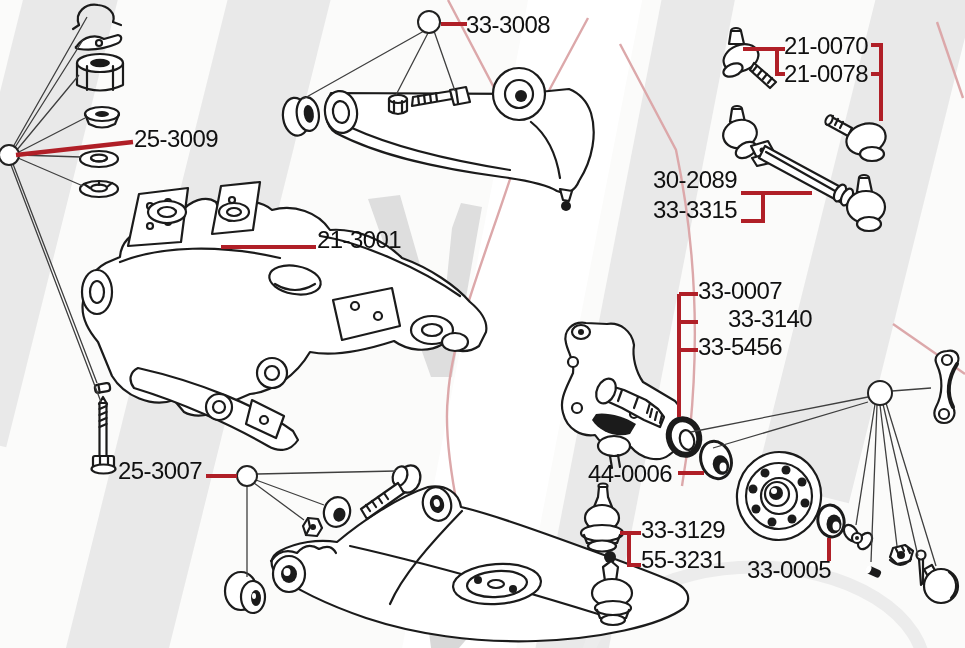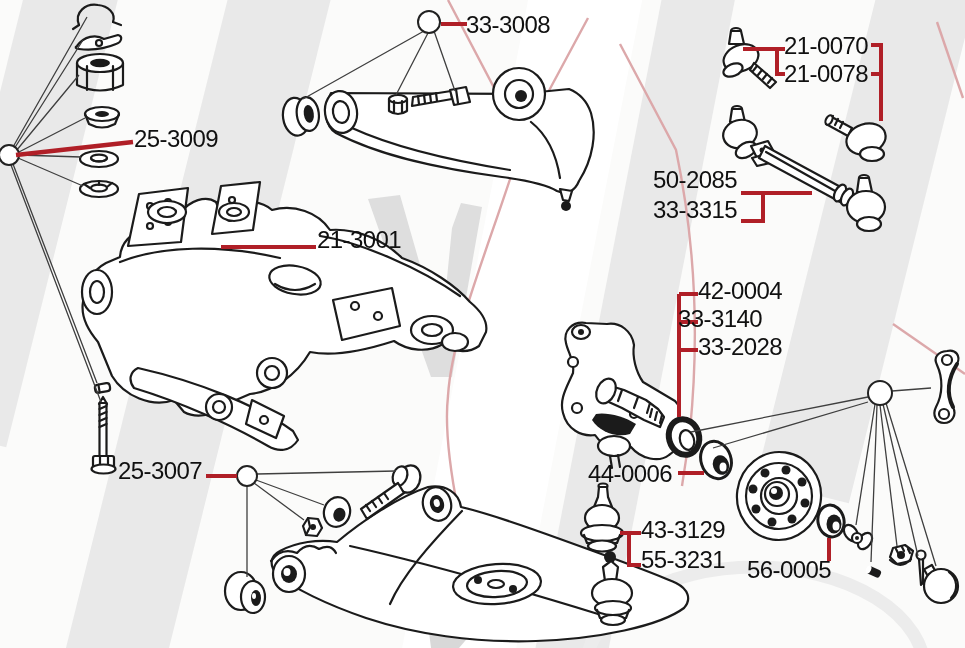--- a/index.html
+++ b/index.html
@@ -347,25 +347,25 @@
     <path d="M678,473 L704,473"></path>
     <path d="M620,533 L641,533 M629,533 L629,565 L641,565"></path>
     <path d="M829,538 L829,561"></path>
   </g>
 </svg>
 
 <div class="lbl" style="left:466px;top:12px">33-3008</div>
 <div class="lbl" style="left:784px;top:33px">21-0070</div>
 <div class="lbl" style="left:784px;top:61px">21-0078</div>
 <div class="lbl" style="left:134px;top:126px">25-3009</div>
-<div class="lbl" style="left:653px;top:167px">50-2085</div>
+<div class="lbl" style="left:653px;top:167px">30-2089</div>
 <div class="lbl" style="left:653px;top:197px">33-3315</div>
 <div class="lbl" style="left:317px;top:227px">21-3001</div>
-<div class="lbl" style="left:698px;top:278px">42-0004</div>
-<div class="lbl" style="left:678px;top:306px">33-3140</div>
-<div class="lbl" style="left:698px;top:334px">33-2028</div>
+<div class="lbl" style="left:698px;top:278px">33-0007</div>
+<div class="lbl" style="left:728px;top:306px">33-3140</div>
+<div class="lbl" style="left:698px;top:334px">33-5456</div>
 <div class="lbl" style="left:118px;top:458px">25-3007</div>
 <div class="lbl" style="left:588px;top:461px">44-0006</div>
-<div class="lbl" style="left:641px;top:517px">43-3129</div>
+<div class="lbl" style="left:641px;top:517px">33-3129</div>
 <div class="lbl" style="left:641px;top:547px">55-3231</div>
-<div class="lbl" style="left:747px;top:557px">56-0005</div>
+<div class="lbl" style="left:747px;top:557px">33-0005</div>
 
 </div>
 
 </body></html>

